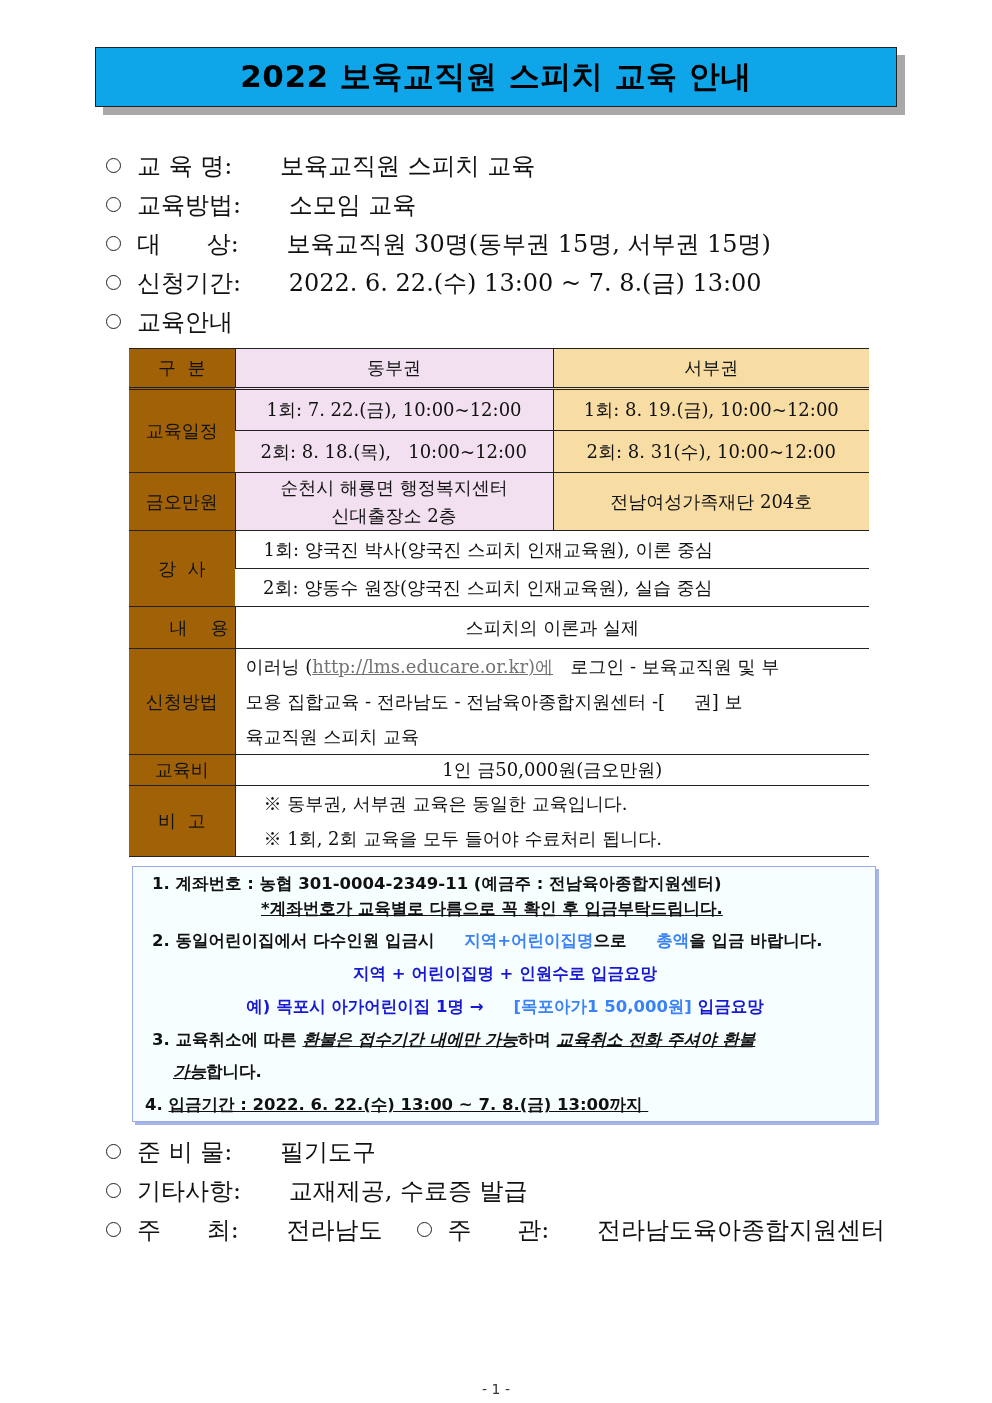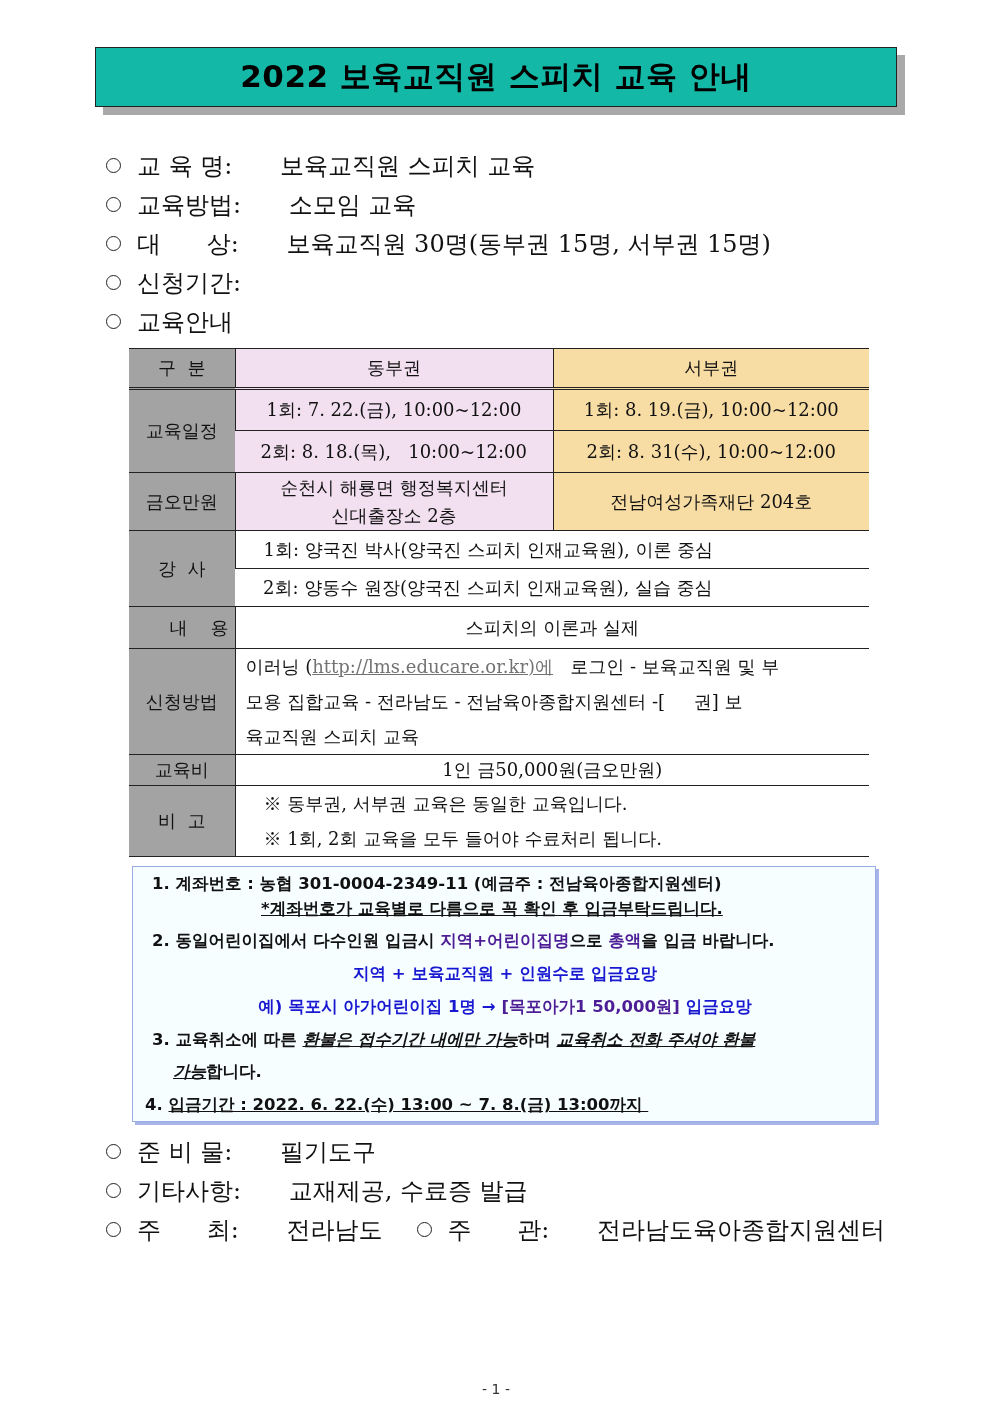--- a/index.html
+++ b/index.html
@@ -1,48 +1,48 @@
 <!DOCTYPE html>
 <html><head>
 <meta charset="utf-8">
 <style>
   * { box-sizing: border-box; margin: 0; padding: 0; }
   html, body { width: 992px; height: 1403px; background: #ffffff; }
   body { position: relative; font-family: "DejaVu Serif", "Liberation Serif", serif; color: #111; overflow: hidden; }
 
   .title-wrap { position: absolute; left: 95px; top: 47px; width: 802px; height: 60px; }
   .title-shadow { position: absolute; left: 8px; top: 8px; width: 802px; height: 60px; background: #a9a9a9; }
-  .title-box { position: absolute; left: 0; top: 0; width: 802px; height: 60px; background: #14b8a6; border: 1.5px solid #222; display: flex; align-items: center; justify-content: center; }
+  .title-box { position: absolute; left: 0; top: 0; width: 802px; height: 60px; background: #0ea5e9; border: 1.5px solid #222; display: flex; align-items: center; justify-content: center; }
   .title-text { font-family: "DejaVu Sans", "Liberation Sans", sans-serif; font-weight: bold; font-size: 31px; letter-spacing: 0.5px; color: #000; }
 
   .info-list { position: absolute; left: 106px; top: 146px; }
   .info-row { display: flex; align-items: center; height: 39px; font-size: 24px; text-align: center; }
   .bullet { display: inline-block; width: 15px; height: 15px; border: 1.6px solid #222; border-radius: 50%; margin-right: 16px; flex: none; }
   .label { white-space: pre; }
   .value { white-space: pre; margin-left: 40px; }
 
   table.edu { position: absolute; left: 129px; top: 348px; width: 740px; border-collapse: collapse; font-size: 18px; }
   table.edu td { border-top: 1.3px solid #222; border-bottom: 1.3px solid #222; text-align: center; vertical-align: middle; padding: 0 6px; }
   table.edu td + td { border-left: 1.3px solid #222; }
-  .hcell { background: #a3a3a3; width: 106px; white-space: pre; }
+  .hcell { background: #a16207; width: 106px; white-space: pre; }
   .pink { background: #f2dff0; }
   .tan { background: #f7dca4; }
   .white { background: #fff; }
   .left { text-align: left !important; padding-left: 28px !important; }
   .lefttight { text-align: left !important; padding-left: 10px !important; line-height: 35px; }
   tr.hdr td { height: 40px; border-bottom: 3px double #222 !important; }
   tr.r36 td { height: 42px; }
   tr.r38 td { height: 38px; }
   a.link { color: #737373; text-decoration: underline; }
 
   .notice-wrap { position: absolute; left: 132px; top: 866px; width: 744px; height: 256px; }
   .notice-shadow { position: absolute; left: 3px; top: 3px; width: 744px; height: 256px; background: #a6b4e8; }
   .notice { position: absolute; left: 0; top: 0; width: 744px; height: 256px; background: #f6feff; border: 1.5px solid #9aaae6; font-family: "DejaVu Sans", "Liberation Sans", sans-serif; font-weight: bold; font-size: 16.5px; }
   .n-line { position: absolute; white-space: pre; }
-  .red { color: #4c1d95; }
+  .red { color: #3b82f6; margin-left: 24px; }
   .blue { color: #1818d0; }
   .ul { text-decoration: underline; }
   .it { font-style: italic; }
 
   .page-num { position: absolute; left: 0; width: 992px; top: 1381px; text-align: center; font-family: "DejaVu Sans", "Liberation Sans", sans-serif; font-size: 14px; color: #333; white-space: pre; }
 </style>
 </head>
 <body>
 
 <div class="title-wrap">
@@ -64,20 +64,21 @@
     <span class="value"> 소모임 교육</span>
   </div>
   <div class="info-row">
     <span class="bullet"></span>
     <span class="label">대      상:</span>
     <span class="value"> 보육교직원 30명(동부권 15명, 서부권 15명)</span>
   </div>
   <div class="info-row">
     <span class="bullet"></span>
     <span class="label">신청기간:</span>
+    <span class="value"> 2022. 6. 22.(수) 13:00 ~ 7. 8.(금) 13:00</span>
   </div>
   <div class="info-row">
     <span class="bullet"></span>
     <span class="label">교육안내</span>
   </div>
 </div>
 
 <table class="edu">
   <tbody>
       <tr class="hdr">
@@ -134,21 +135,21 @@
   </tr>
 </tbody>
   </table>
 
 <div class="notice-wrap">
   <div class="notice-shadow"></div>
   <div class="notice">
     <div class="n-line" style="left:19px; top:6px;">1. 계좌번호 : 농협 301-0004-2349-11 (예금주 : 전남육아종합지원센터)</div>
     <div class="n-line ul" style="left:128px; top:31px;">*계좌번호가 교육별로 다름으로 꼭 확인 후 입금부탁드립니다.</div>
     <div class="n-line" style="left:19px; top:63px;"><span>2. 동일어린이집에서 다수인원 입금시 </span><span class="red">지역+어린이집명</span><span>으로 </span><span class="red">총액</span><span>을 입금 바랍니다.</span></div>
-    <div class="n-line blue" style="left:0; width:744px; text-align:center; top:96px;">지역 + 보육교직원 + 인원수로 입금요망</div>
+    <div class="n-line blue" style="left:0; width:744px; text-align:center; top:96px;">지역 + 어린이집명 + 인원수로 입금요망</div>
     <div class="n-line blue" style="left:0; width:744px; text-align:center; top:129px;"><span>예) 목포시 아가어린이집 1명 → </span><span class="red">[목포아가1 50,000원]</span><span> 입금요망</span></div>
     <div class="n-line" style="left:19px; top:162px;"><span>3. 교육취소에 따른 </span><span class="ul it">환불은 접수기간 내에만 가능</span><span>하며 </span><span class="ul it">교육취소 전화 주셔야 환불</span></div>
     <div class="n-line" style="left:40px; top:194px;"><span class="ul it">가능</span><span>합니다.</span></div>
     <div class="n-line" style="left:12px; top:227px;"><span>4. </span><span class="ul">입금기간 : 2022. 6. 22.(수) 13:00 ~ 7. 8.(금) 13:00까지 </span></div>
   </div>
 </div>
 
 <div class="info-list" style="top:1132px;">
   <div class="info-row">
     <span class="bullet"></span>

